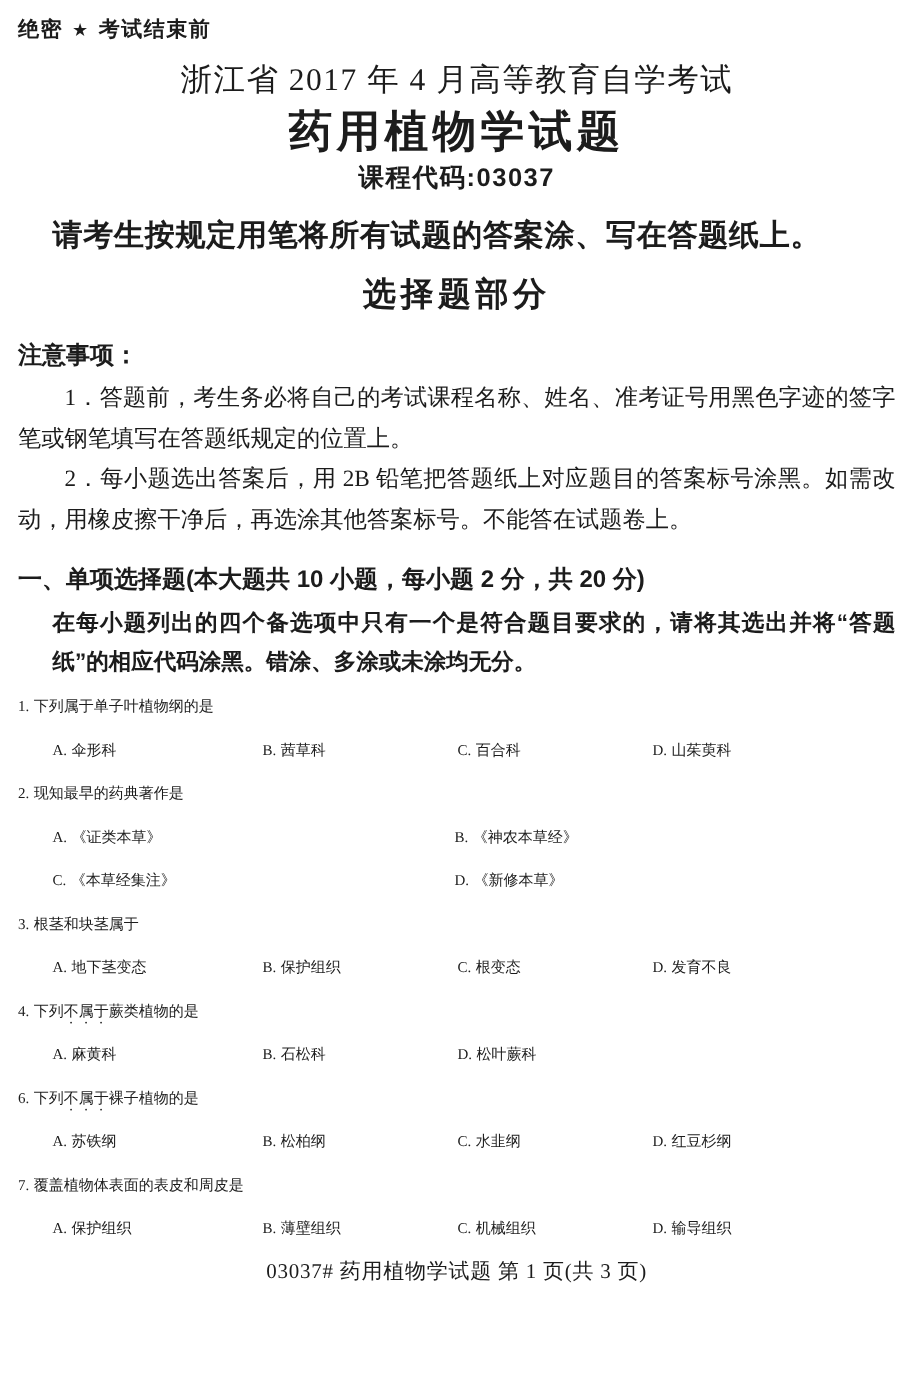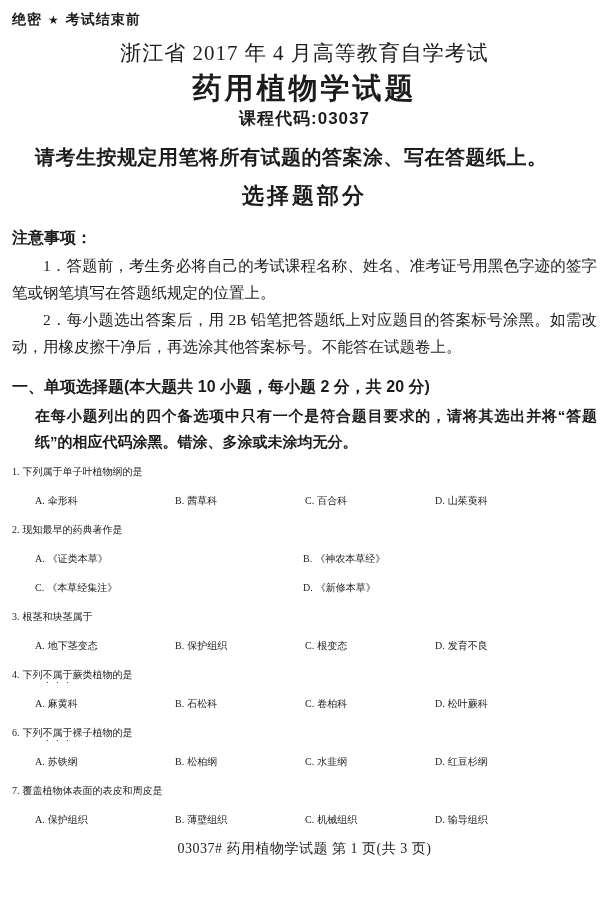--- a/index.html
+++ b/index.html
@@ -128,21 +128,20 @@
       </div>
     </div>
 
     <div class="qblock">
       <div class="qrow">
         <span class="qnum">4.</span><span><span>下列</span><span class="emph">不属于</span><span>蕨类植物的是</span></span>
       </div>
       <div class="qrow opts opts4">
         <span class="opt"><span class="olabel">A.</span><span>麻黄科</span></span>
         <span class="opt"><span class="olabel">B.</span><span>石松科</span></span>
-        <span class="opt"><span class="olabel">C.</span><span>卷柏科</span></span>
         <span class="opt"><span class="olabel">D.</span><span>松叶蕨科</span></span>
       </div>
     </div>
 
 
     <div class="qblock">
       <div class="qrow">
         <span class="qnum">6.</span><span><span>下列</span><span class="emph">不属于</span><span>裸子植物的是</span></span>
       </div>
       <div class="qrow opts opts4">

